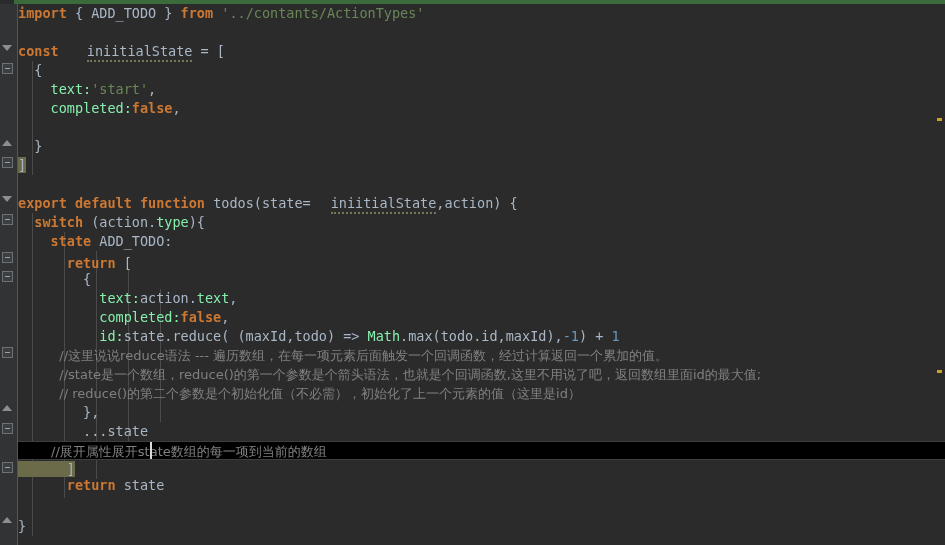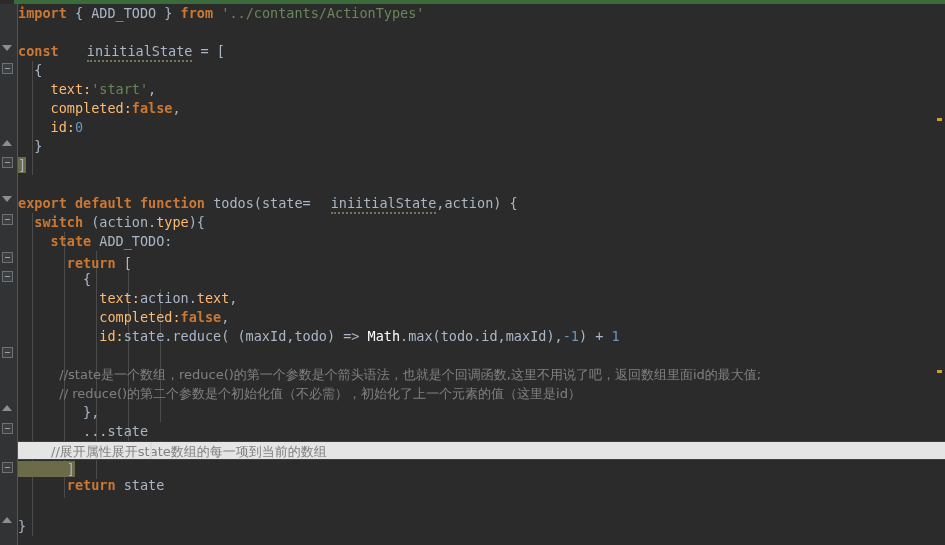--- a/index.html
+++ b/index.html
@@ -90,41 +90,41 @@
     left: 0;
     width: 927px;
     height: 19px;
     line-height: 19px;
     white-space: pre;
     font-family: "DejaVu Sans Mono", "Liberation Mono", monospace;
     font-size: 13.5px;
     color: #a9b7c6;
   }
   .line.current {
-    background: #e5e5e5;
+    background: #000000;
     border-top: 1px solid #3c3f41;
     border-bottom: 1px solid #3c3f41;
     box-sizing: border-box;
   }
 
   
   .guide {
     position: absolute;
     width: 1px;
     background: #4b4b4b;
   }
 
   
   .kw   { color: #cc7832; font-weight: bold; }
   .id   { color: #a9b7c6; }
-  .prop { color: #fdba74; }
+  .prop { color: #86efac; }
   .str  { color: #6a8759; }
   .num  { color: #6897bb; }
   .cmt  { color: #808080; }
-  .cls  { color: #ffffff; }
+  .cls  { color: #86efac; }
   .punc { color: #a9b7c6; }
   .op   { color: #a9b7c6; }
 
   .cn { font-family: "DejaVu Sans", "Liberation Sans", sans-serif; font-size: 13px; }
 
   
   .typo {
     border-bottom: 2px dotted #6f7a5a;
     padding-bottom: 1px;
     margin-left: 20px;
@@ -192,21 +192,20 @@
     <div class="line" style="top:0px;"><span class="kw">import</span><span class="punc"> { </span><span class="id">ADD_TODO</span><span class="punc"> } </span><span class="kw">from</span><span> </span><span class="str">'../contants/ActionTypes'</span></div>
 
     <div class="line" style="top:38px;"><span class="kw">const</span><span> </span><span class="id typo">iniitialState</span><span class="op"> = </span><span class="punc">[</span></div>
 
     <div class="line" style="top:57px;"><span class="punc">  {</span></div>
 
     <div class="line" style="top:76px;"><span class="prop">    text:</span><span class="str">'start'</span><span class="punc">,</span></div>
 
     <div class="line" style="top:95px;"><span class="prop">    completed:</span><span class="kw">false</span><span class="punc">,</span></div>
 
-    <div class="line" style="top:114px;"><span class="prop">    id:</span><span class="num">0</span></div>
 
     <div class="line" style="top:133px;"><span class="punc">  }</span></div>
 
     <div class="line" style="top:152px;"><span class="punc brmatch">]</span></div>
 
     <div class="line" style="top:190px;"><span class="kw">export</span><span> </span><span class="kw">default</span><span> </span><span class="kw">function</span><span> </span><span class="id">todos</span><span class="punc">(state=</span><span class="id typo">iniitialState</span><span class="punc">,action) {</span></div>
 
     <div class="line" style="top:209px;"><span class="kw">  switch</span><span> </span><span class="punc">(action.</span><span class="prop">type</span><span class="punc">){</span></div>
 
     <div class="line" style="top:228px;"><span class="kw">    state</span><span> </span><span class="id">ADD_TODO:</span></div>
@@ -214,20 +213,21 @@
     <div class="line" style="top:250px;"><span class="kw">      return</span><span> </span><span class="punc">[</span></div>
 
     <div class="line" style="top:266px;"><span class="punc">        {</span></div>
 
     <div class="line" style="top:285px;"><span class="prop">          text:</span><span class="id">action.</span><span class="prop">text</span><span class="punc">,</span></div>
 
     <div class="line" style="top:304px;"><span class="prop">          completed:</span><span class="kw">false</span><span class="punc">,</span></div>
 
     <div class="line" style="top:323px;"><span class="prop">          id:</span><span class="id">state.</span><span class="id">reduce</span><span class="punc">( (maxId,todo) =&gt; </span><span class="cls">Math</span><span class="punc">.</span><span class="id">max</span><span class="punc">(todo.id,maxId),</span><span class="num">-1</span><span class="punc">) + </span><span class="num">1</span></div>
 
+    <div class="line cn" style="top:342px;"><span class="cmt">          //这里说说reduce语法 --- 遍历数组，在每一项元素后面触发一个回调函数，经过计算返回一个累加的值。</span></div>
 
     <div class="line cn" style="top:361px;"><span class="cmt">          //state是一个数组，reduce()的第一个参数是个箭头语法，也就是个回调函数,这里不用说了吧，返回数组里面id的最大值;</span></div>
 
     <div class="line cn" style="top:380px;"><span class="cmt">          // reduce()的第二个参数是个初始化值（不必需），初始化了上一个元素的值（这里是id）</span></div>
 
     <div class="line" style="top:399px;"><span class="punc">        },</span></div>
 
     <div class="line" style="top:418px;"><span class="id">        ...state</span></div>
 
     <div class="line cn current" style="top:437px;"><span class="cmt">        //展开属性</span><span class="cmt">展开state数组的每一项到当前的数组</span></div>

